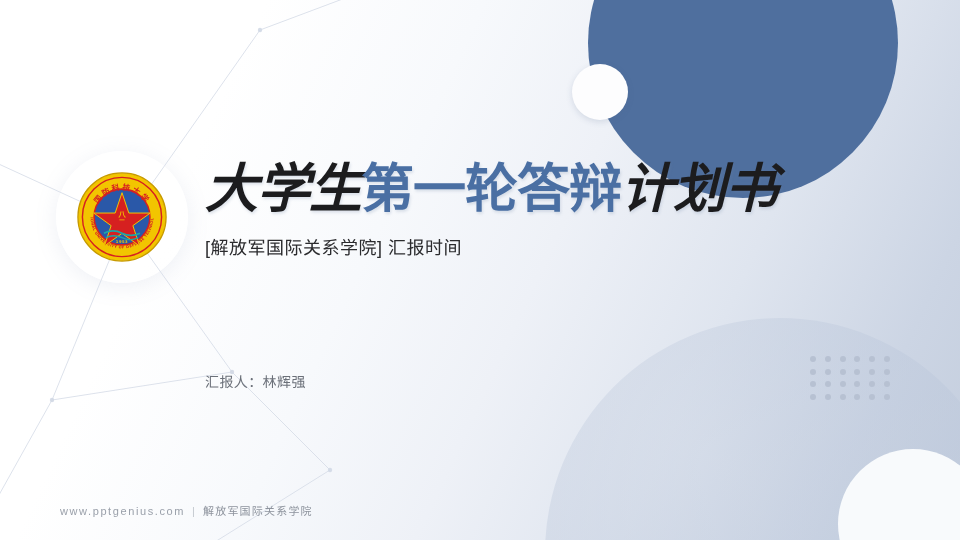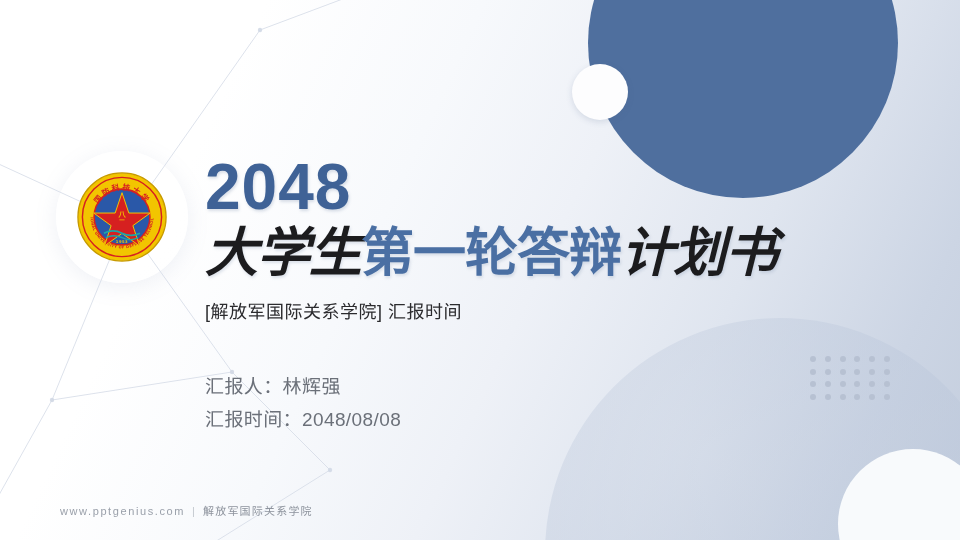--- a/index.html
+++ b/index.html
@@ -134,21 +134,21 @@
     margin: 16px 0 0 0;
     font-size: 18px;
     font-weight: 400;
     color: #2b2b2e;
     letter-spacing: .5px;
   }
 
   .meta {
     position: absolute;
     left: 205px; top: 370px;
-    font-size: 19px;
+    font-size: 14px;
     line-height: 1.75;
     color: #6b7079;
     letter-spacing: .4px;
   }
   .meta div { white-space: nowrap; }
 
   
   .footer {
     position: absolute;
     left: 60px; bottom: 22px;
@@ -244,29 +244,27 @@
       <text x="50" y="50.5" font-family="DejaVu Sans, sans-serif" font-size="8" font-weight="bold" fill="#f2c500" text-anchor="middle">八</text>
       <text x="50" y="56" font-family="DejaVu Sans, sans-serif" font-size="6" font-weight="bold" fill="#f2c500" text-anchor="middle">一</text>
 
       <path d="M 30,68 Q 40,63 50,68 T 70,68" fill="none" stroke="#1ba7a7" stroke-width="2"></path>
       <path d="M 32,73 Q 41,68.5 50,73 T 68,73" fill="none" stroke="#1ba7a7" stroke-width="1.6"></path>
       <text x="50" y="79" font-family="DejaVu Sans, sans-serif" font-size="4.2" font-weight="bold" fill="#f2c500" text-anchor="middle" letter-spacing="0.5">1953</text>
     </svg>
   </div>
 
   <div class="text-block">
-    <div class="year">2048</div>
     <h1 class="main-title">
       <span class="seg-dark">大学生</span><span class="seg-blue">第一轮答辩</span><span class="seg-dark">计划书</span>
     </h1>
     <p class="subtitle">[解放军国际关系学院] 汇报时间</p>
   </div>
 
   <div class="meta">
     <div>汇报人：林辉强</div>
-    <div>汇报时间：2048/08/08</div>
   </div>
 
   <div class="footer">
     <span class="site">www.pptgenius.com</span><span class="sep">|</span><span class="org">解放军国际关系学院</span>
   </div>
 
 </div>
 
 </body></html>

